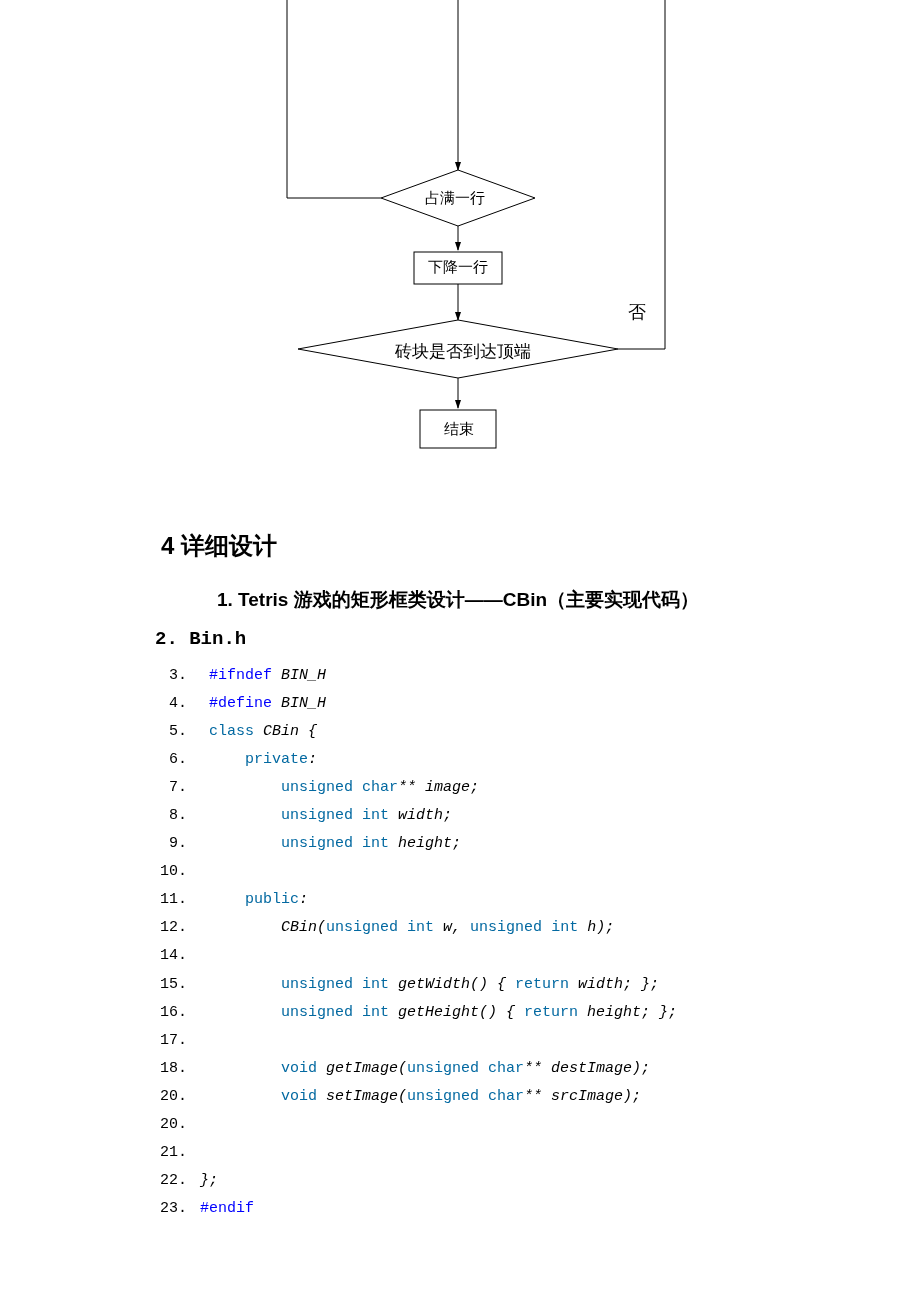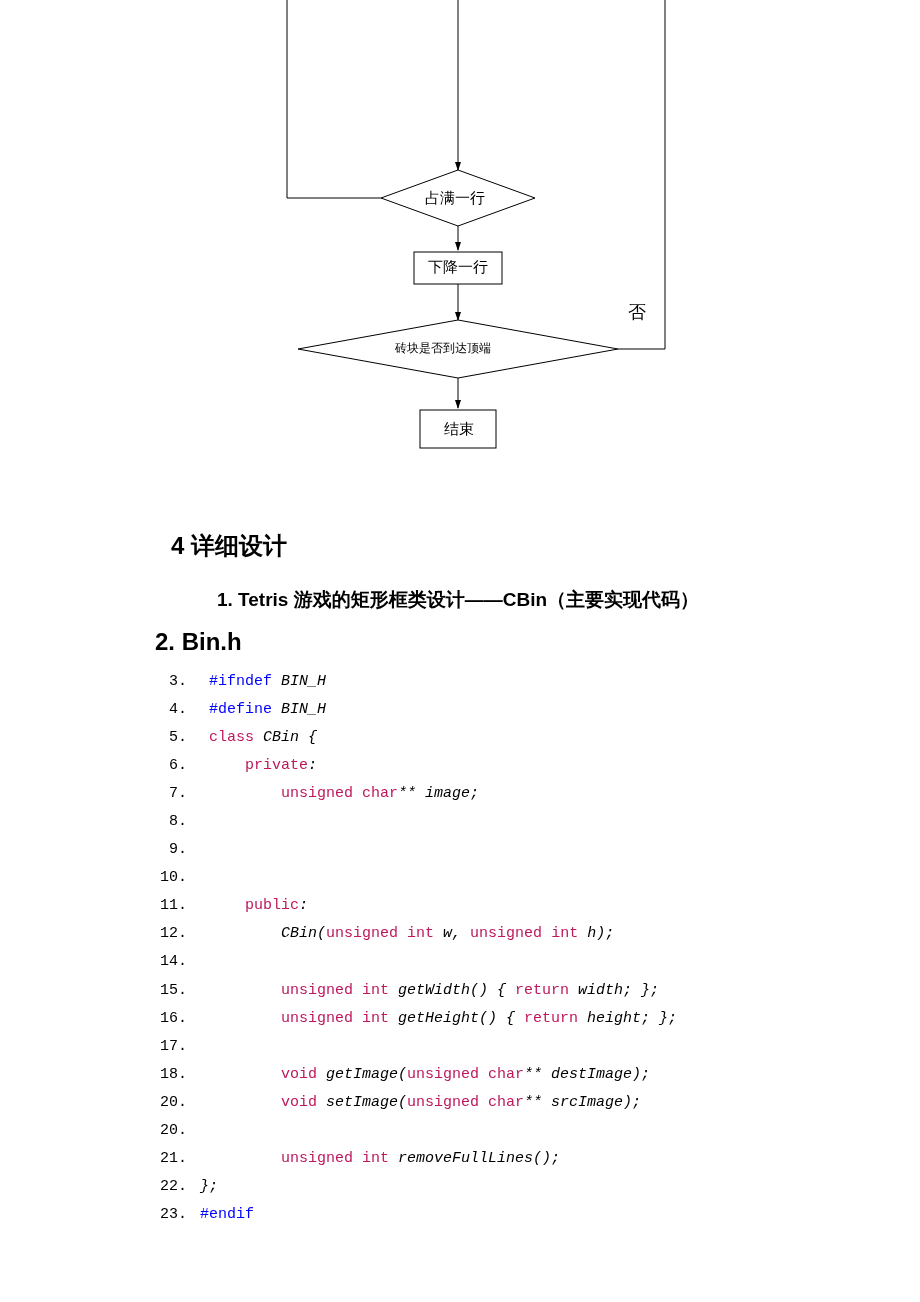--- a/index.html
+++ b/index.html
@@ -25,33 +25,33 @@
     font-size: 18px;
   }
   
   .content {
     padding: 0 155px;
   }
   h2.section {
     font-size: 24px;
     font-weight: bold;
     font-family: "SimHei", "黑体", sans-serif;
-    margin: 60px 0 25px 16px;
+    margin: 60px 0 25px 6px;
   }
   h3.sub1 {
     font-size: 19px;
     font-weight: bold;
     font-family: "Microsoft YaHei", "SimHei", sans-serif;
     margin: 25px 0 15px 0;
     text-align: center;
   }
   h3.sub2 {
-    font-size: 24px;
+    font-size: 19px;
     font-weight: bold;
-    font-family: Liberation Sans, sans-serif;
+    font-family: Liberation Mono, monospace;
     margin: 8px 0 12px 0;
   }
   
   .code-listing {
     font-family: "SimSun", "Courier New", monospace;
     font-size: 15px;
     line-height: 1.87;
   }
   .code-line {
     display: flex;
@@ -59,21 +59,21 @@
   }
   .ln {
     min-width: 32px;
     text-align: right;
     color: #000;
   }
   .code {
     white-space: pre;
     padding-left: 4px;
   }
-  .kw { color: #be185d; }  
+  .kw { color: #0369a1; }  
   .pp { color: #0000ff; }  
   .plain { color: #000; font-style: italic; }
 </style>
 </head>
 <body>
 
 <div class="page">
 
   <div class="flowchart">
     <svg width="920" height="470" style="position:absolute;top:0;left:0">
@@ -98,21 +98,21 @@
       <line x1="458" y1="378" x2="458" y2="408" stroke="#000" stroke-width="1" marker-end="url(#arrow)"></line>
 
       <rect x="420" y="410" width="76" height="38" fill="#fff" stroke="#000" stroke-width="1"></rect>
 
       <polyline points="381,198 287,198 287,0" fill="none" stroke="#000" stroke-width="1"></polyline>
 
       <polyline points="618,349 665,349 665,0" fill="none" stroke="#000" stroke-width="1"></polyline>
     </svg>
     <div class="fc-label" style="left:425px;top:189px;font-size:15px">占满一行</div>
     <div class="fc-label" style="left:428px;top:258px;font-size:15px">下降一行</div>
-    <div class="fc-label" style="left:395px;top:340px;font-size:12px">砖块是否到达顶端</div>
+    <div class="fc-label" style="left:395px;top:340px;font-size:17px">砖块是否到达顶端</div>
     <div class="fc-label" style="left:444px;top:420px;font-size:15px">结束</div>
     <div class="fc-label" style="left:628px;top:300px">否</div>
   </div>
 
   <div class="content">
     <h2 class="section">4 详细设计</h2>
     <h3 class="sub1">1. Tetris 游戏的矩形框类设计——CBin（主要实现代码）</h3>
     <h3 class="sub2">2. Bin.h</h3>
 
     <div class="code-listing" id="code-listing">
@@ -131,23 +131,25 @@
         <div class="code-line">
           <span class="ln">6.</span>
           <span class="code"><span class="plain">      </span><span class="kw">private</span><span class="plain">:</span></span>
         </div>
         <div class="code-line">
           <span class="ln">7.</span>
           <span class="code"><span class="plain">          </span><span class="kw">unsigned</span><span class="plain"> </span><span class="kw">char</span><span class="plain">** image;</span></span>
         </div>
         <div class="code-line">
           <span class="ln">8.</span>
+          <span class="code"><span class="plain">          </span><span class="kw">unsigned</span><span class="plain"> </span><span class="kw">int</span><span class="plain"> width;</span></span>
         </div>
         <div class="code-line">
           <span class="ln">9.</span>
+          <span class="code"><span class="plain">          </span><span class="kw">unsigned</span><span class="plain"> </span><span class="kw">int</span><span class="plain"> height;</span></span>
         </div>
         <div class="code-line">
           <span class="ln">10.</span>
           <span class="code"></span>
         </div>
         <div class="code-line">
           <span class="ln">11.</span>
           <span class="code"><span class="plain">      </span><span class="kw">public</span><span class="plain">:</span></span>
         </div>
         <div class="code-line">
@@ -177,21 +179,20 @@
         <div class="code-line">
           <span class="ln">20.</span>
           <span class="code"><span class="plain">          </span><span class="kw">void</span><span class="plain"> setImage(</span><span class="kw">unsigned</span><span class="plain"> </span><span class="kw">char</span><span class="plain">** srcImage);</span></span>
         </div>
         <div class="code-line">
           <span class="ln">20.</span>
           <span class="code"></span>
         </div>
         <div class="code-line">
           <span class="ln">21.</span>
-          <span class="code"><span class="plain">          </span><span class="kw">unsigned</span><span class="plain"> </span><span class="kw">int</span><span class="plain"> removeFullLines();</span></span>
         </div>
         <div class="code-line">
           <span class="ln">22.</span>
           <span class="code"><span class="plain"> };</span></span>
         </div>
         <div class="code-line">
           <span class="ln">23.</span>
           <span class="code"><span class="plain"> </span><span class="pp">#endif</span></span>
         </div>
       </div>

